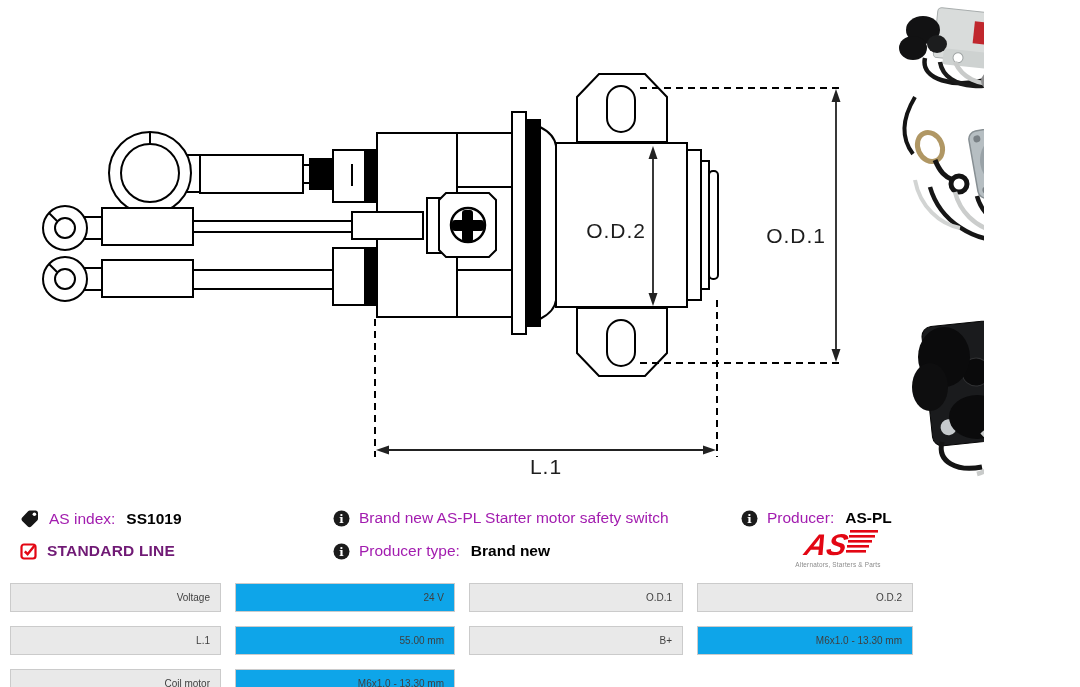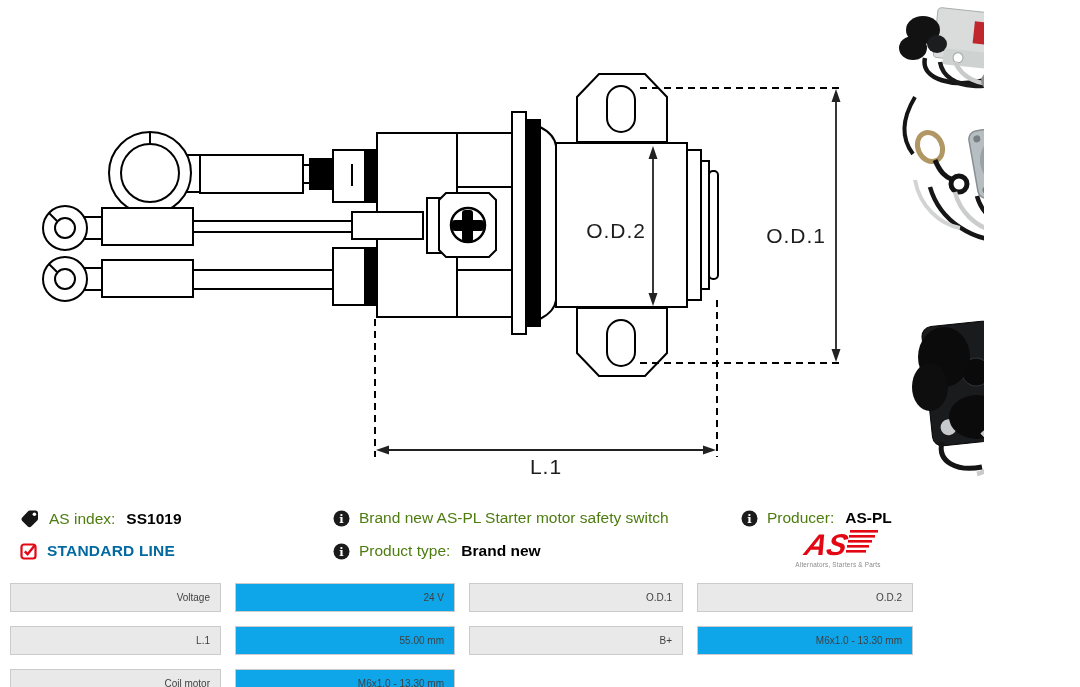--- a/index.html
+++ b/index.html
@@ -10,22 +10,22 @@
   .diagram-wrap{position:absolute;left:0;top:0;width:880px;height:490px;}
   .photo{position:absolute;}
   .photo-1{left:885px;top:0px;}
   .photo-2{left:885px;top:92px;}
   .photo-3{left:882px;top:282px;}
   .info-item{
     position:absolute;display:flex;align-items:center;gap:9px;
     font-size:15.5px;white-space:nowrap;
   }
   .info-item .val{font-weight:bold;color:#000000;margin-left:2px;}
-  .info-item .lbl{color:#4d7c0f;}
-  .standard-line{color:#0369a1;font-weight:bold;letter-spacing:.2px;}
+  .info-item .lbl{color:#a21caf;}
+  .standard-line{color:#701a75;font-weight:bold;letter-spacing:.2px;}
   .icon{display:inline-flex;flex:0 0 auto;}
   .logo-wrap{position:absolute;left:792px;top:527px;width:92px;height:50px;}
   .spec-table{
     position:absolute;left:10px;top:583px;width:867px;
     display:grid;grid-template-columns:211px 220px 214px 216px;
     grid-auto-rows:29px;gap:14px;font-size:10px;
   }
   .cell{
     border:1px solid #cbcbcb;display:flex;align-items:center;
     justify-content:flex-end;padding-right:10px;box-sizing:border-box;color:#3f3f3f;
@@ -235,21 +235,21 @@
     <span class="lbl">Brand new AS-PL Starter motor safety switch</span>
   </div>
 
   <div class="info-item" style="left:333px;top:542px;">
     <span class="icon">
       <svg width="17" height="17" viewBox="0 0 17 17">
         <circle cx="8.5" cy="8.5" r="8" fill="#1b1b1b"></circle>
         <text x="8.5" y="12.6" text-anchor="middle" font-size="11.5" font-weight="bold" fill="#fff" font-family="DejaVu Serif,serif">i</text>
       </svg>
     </span>
-    <span class="lbl">Product type:</span>
+    <span class="lbl">Producer type:</span>
     <span class="val">Brand new</span>
   </div>
 
   <div class="info-item" style="left:741px;top:509px;">
     <span class="icon">
       <svg width="17" height="17" viewBox="0 0 17 17">
         <circle cx="8.5" cy="8.5" r="8" fill="#1b1b1b"></circle>
         <text x="8.5" y="12.6" text-anchor="middle" font-size="11.5" font-weight="bold" fill="#fff" font-family="DejaVu Serif,serif">i</text>
       </svg>
     </span>

